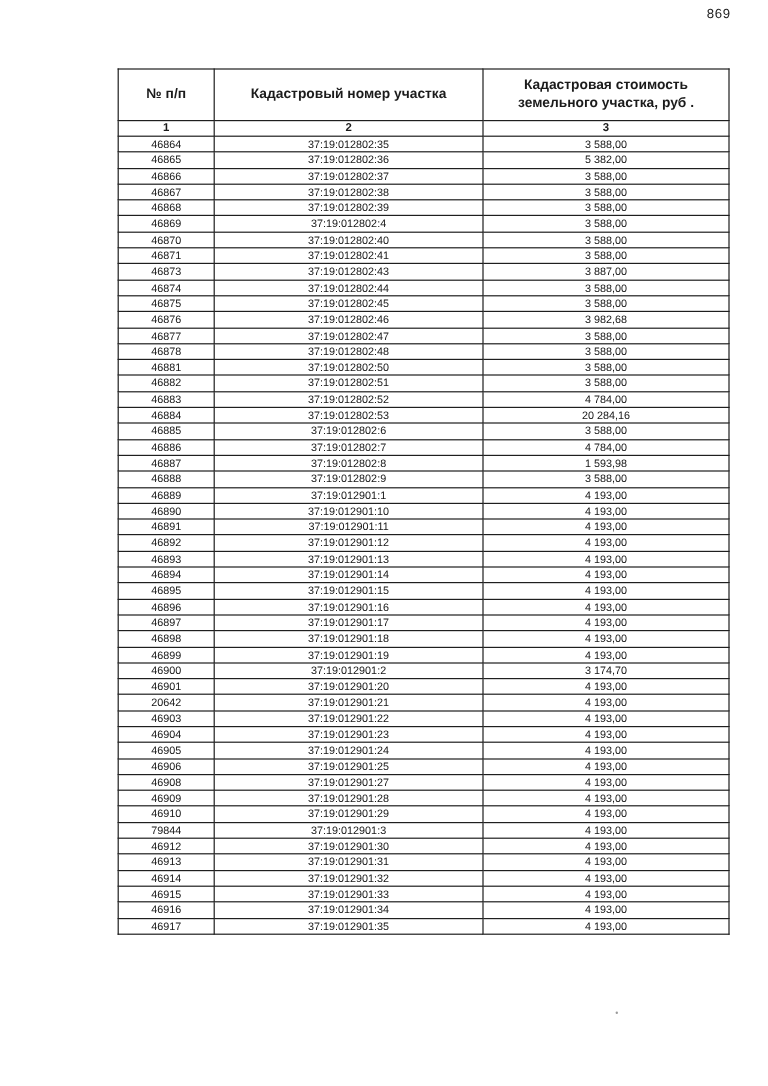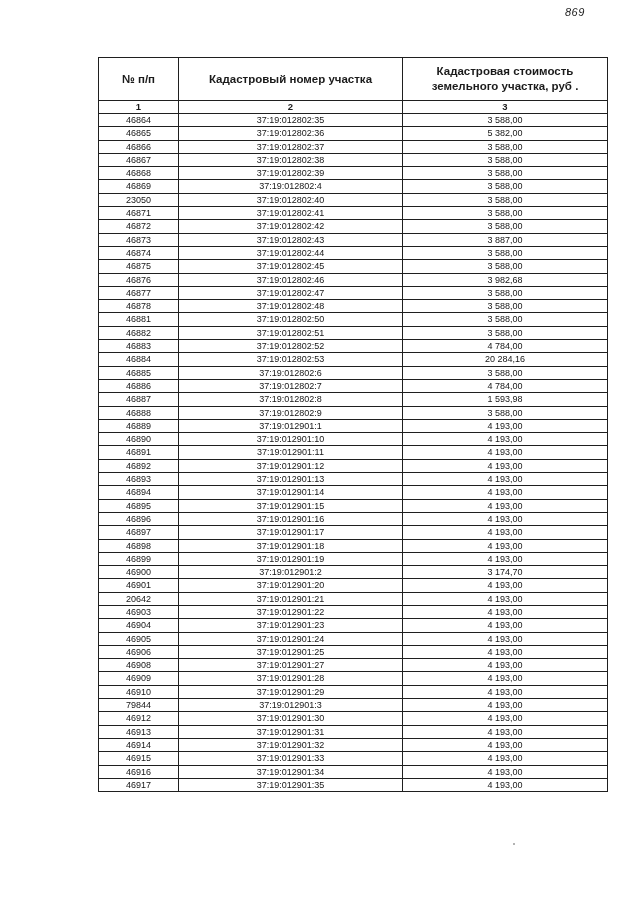--- a/index.html
+++ b/index.html
@@ -11,25 +11,24 @@
     position: relative;
     width: 640px;
     height: 905px;
     font-family: "Liberation Sans", sans-serif;
     color: #1b1b1b;
     overflow: hidden;
   }
   .page-number {
     position: absolute;
     top: 6px;
-    left: 565px;
+    left: 589px;
     font-size: 11px;
     letter-spacing: 0.5px;
     color: #222;
-    font-style: italic;
   }
   table.cadastral {
     position: absolute;
     left: 98px;
     top: 57px;
     width: 509px;
     border-collapse: collapse;
     table-layout: fixed;
   }
   table.cadastral col.c1 { width: 80px; }
@@ -123,32 +122,27 @@
         <td>46868</td>
         <td>37:19:012802:39</td>
         <td>3 588,00</td>
       </tr>
       <tr>
         <td>46869</td>
         <td>37:19:012802:4</td>
         <td>3 588,00</td>
       </tr>
       <tr>
-        <td>23050</td>
+        <td>46870</td>
         <td>37:19:012802:40</td>
         <td>3 588,00</td>
       </tr>
       <tr>
         <td>46871</td>
         <td>37:19:012802:41</td>
-        <td>3 588,00</td>
-      </tr>
-      <tr>
-        <td>46872</td>
-        <td>37:19:012802:42</td>
         <td>3 588,00</td>
       </tr>
       <tr>
         <td>46873</td>
         <td>37:19:012802:43</td>
         <td>3 887,00</td>
       </tr>
       <tr>
         <td>46874</td>
         <td>37:19:012802:44</td>

